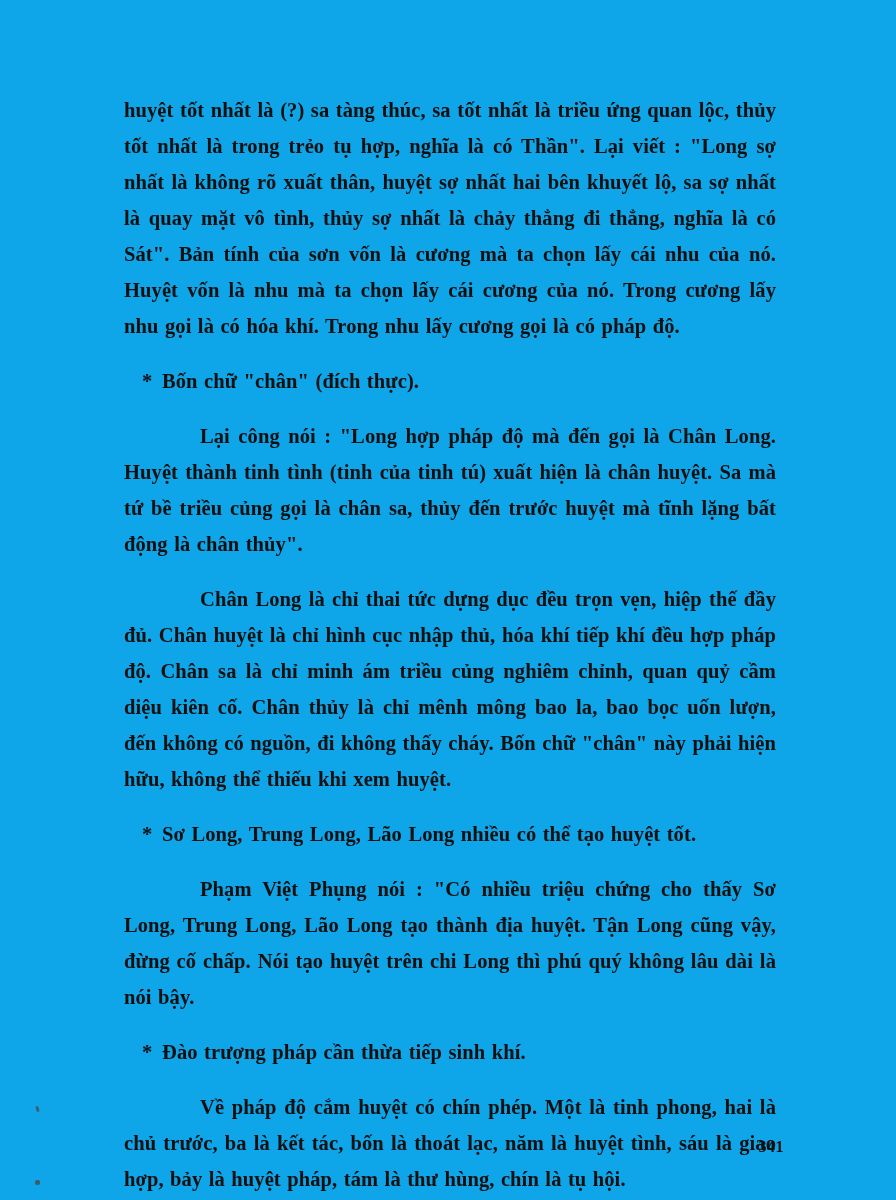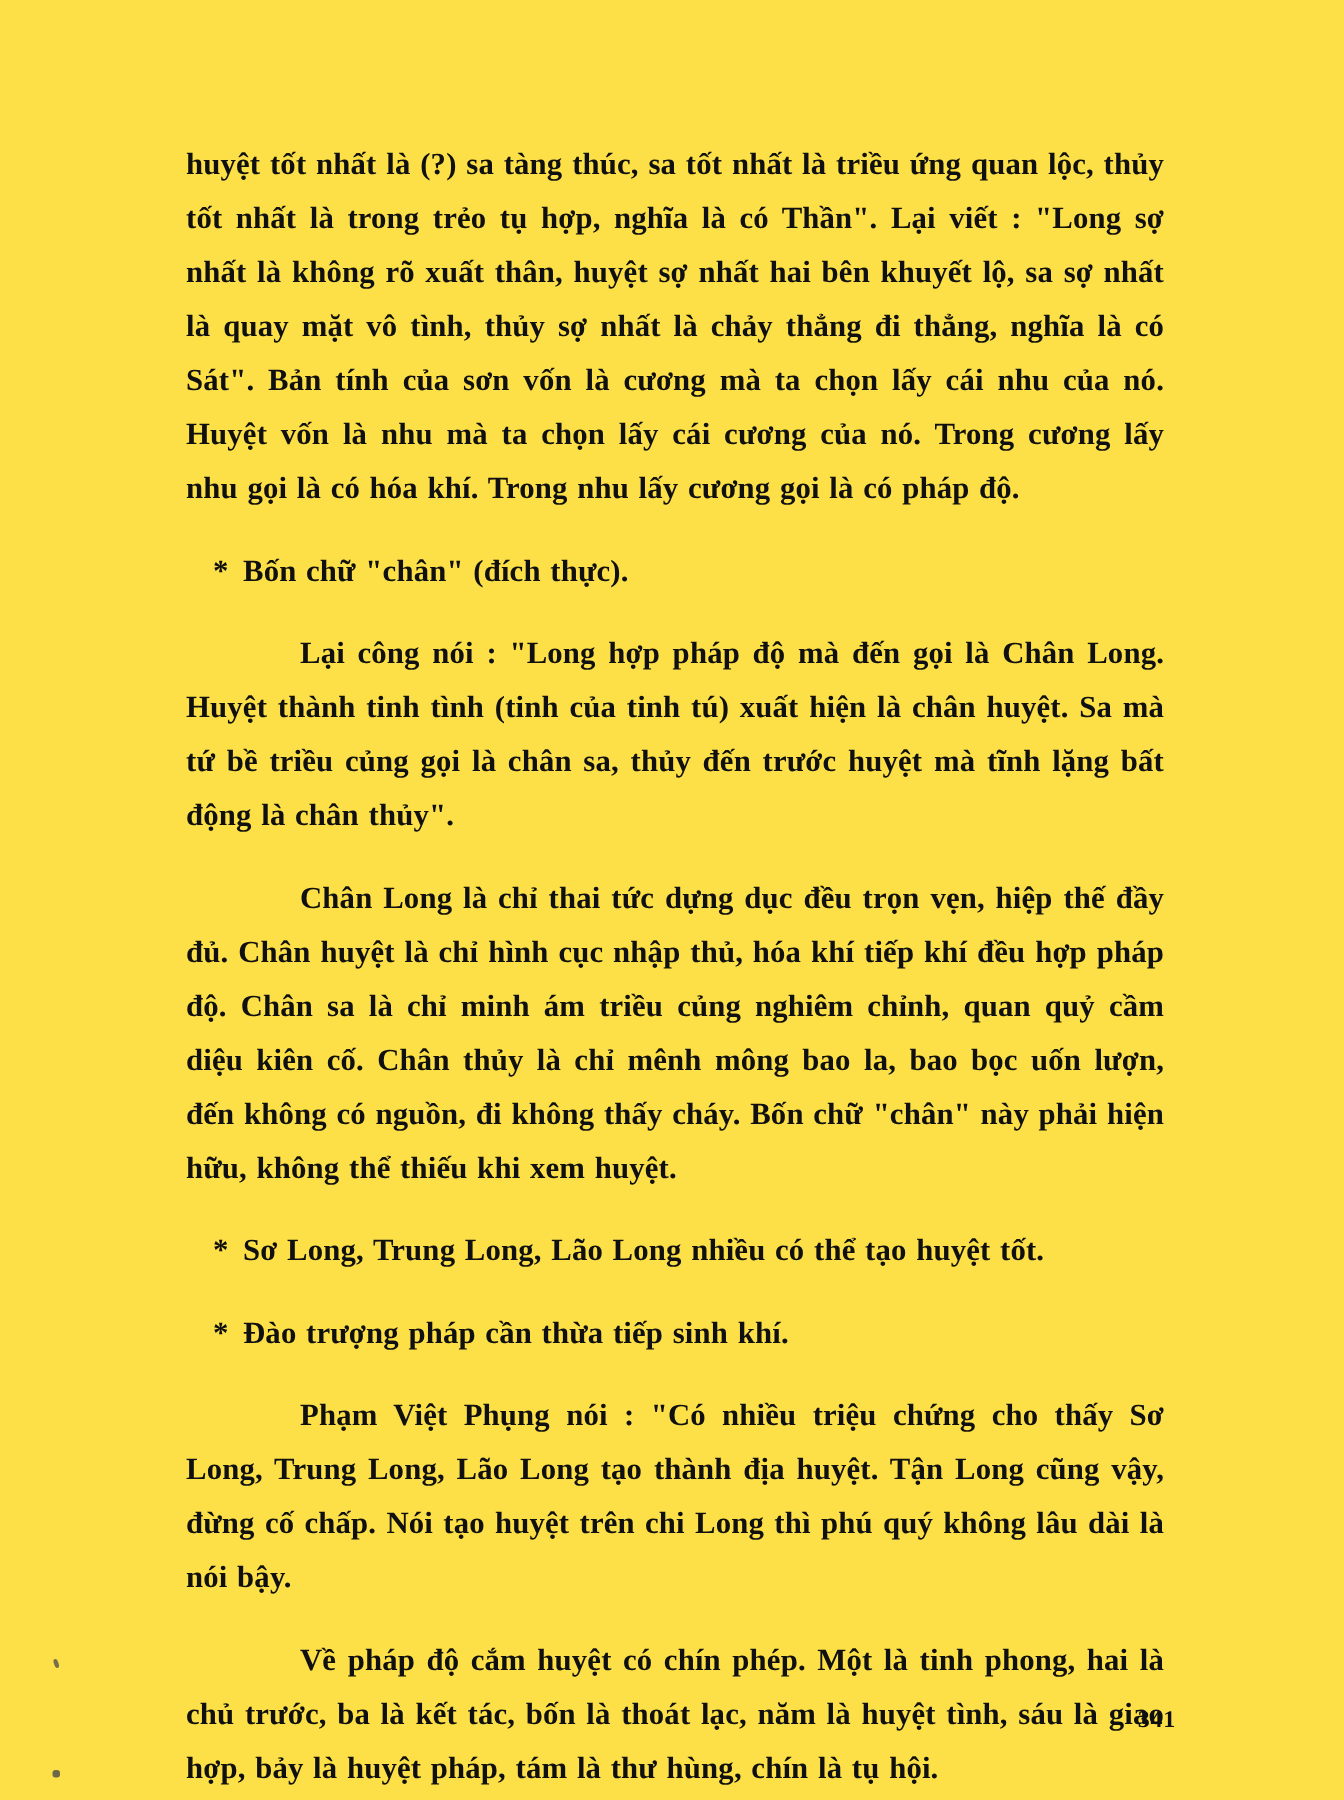--- a/index.html
+++ b/index.html
@@ -15,21 +15,21 @@
     color: #111111;
     position: relative;
   }
 
   #page {
     position: absolute;
     left: 0;
     top: 0;
     width: 896px;
     height: 1200px;
-    background: #fde047;
+    background: #0ea5e9;
   }
 
   
   #text-column {
     position: absolute;
     left: 124px;
     top: 92px;
     width: 652px;
   }
 
@@ -126,25 +126,25 @@
     <p class="para indent gap-before">Lại công nói : "Long hợp pháp độ mà đến gọi là Chân Long. Huyệt thành tinh tình (tinh của tinh tú) xuất hiện là chân huyệt. Sa mà tứ bề triều củng gọi là chân sa, thủy đến trước huyệt mà tĩnh lặng bất động là chân thủy".</p>
 
     <p class="para indent gap-before">
       <span>Chân Long là chỉ </span><span class="ital">thai tức dựng dục</span><span> đều trọn vẹn, hiệp thế đầy đủ. Chân huyệt là chỉ hình cục nhập thủ, hóa khí tiếp khí đều hợp pháp độ. Chân sa là chỉ minh ám triều củng nghiêm chỉnh, quan quỷ cầm diệu kiên cố. Chân thủy là chỉ mênh mông bao la, bao bọc uốn lượn, đến không có nguồn, đi không thấy cháy. Bốn chữ "chân" này phải hiện hữu, không thể thiếu khi xem huyệt.</span>
     </p>
 
     <p class="para bullet-line gap-before">
       <span class="star">*</span><span>Sơ Long, Trung Long, Lão Long nhiều có thể tạo huyệt tốt.</span>
     </p>
 
+    <p class="para indent gap-before">Phạm Việt Phụng nói : "Có nhiều triệu chứng cho thấy Sơ Long, Trung Long, Lão Long tạo thành địa huyệt. Tận Long cũng vậy, đừng cố chấp. Nói tạo huyệt trên chi Long thì phú quý không lâu dài là nói bậy.</p>
+
     <p class="para bullet-line gap-before">
       <span class="star">*</span><span>Đào trượng pháp cần thừa tiếp sinh khí.</span>
     </p>
-
-    <p class="para indent gap-before">Phạm Việt Phụng nói : "Có nhiều triệu chứng cho thấy Sơ Long, Trung Long, Lão Long tạo thành địa huyệt. Tận Long cũng vậy, đừng cố chấp. Nói tạo huyệt trên chi Long thì phú quý không lâu dài là nói bậy.</p>
 
     <p class="para indent gap-before">Về pháp độ cắm huyệt có chín phép. Một là tinh phong, hai là chủ trước, ba là kết tác, bốn là thoát lạc, năm là huyệt tình, sáu là giao hợp, bảy là huyệt pháp, tám là thư hùng, chín là tụ hội.</p>
 
   </div>
 
   <div id="page-number">341</div>
 
   <div class="speck" id="speck-upper"></div>
   <div class="speck" id="speck-lower"></div>
 

